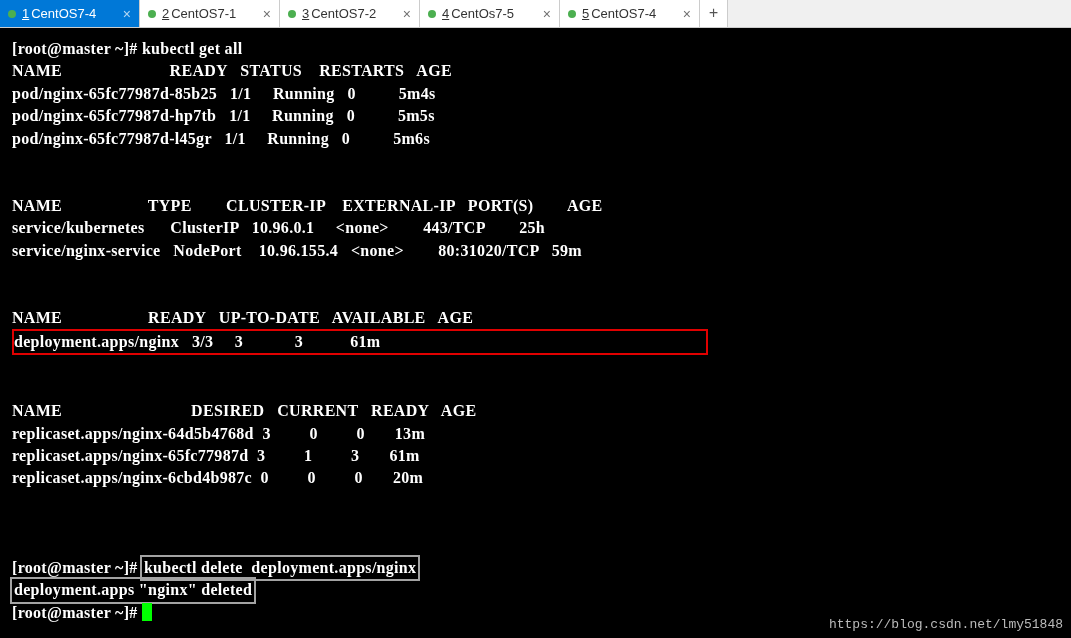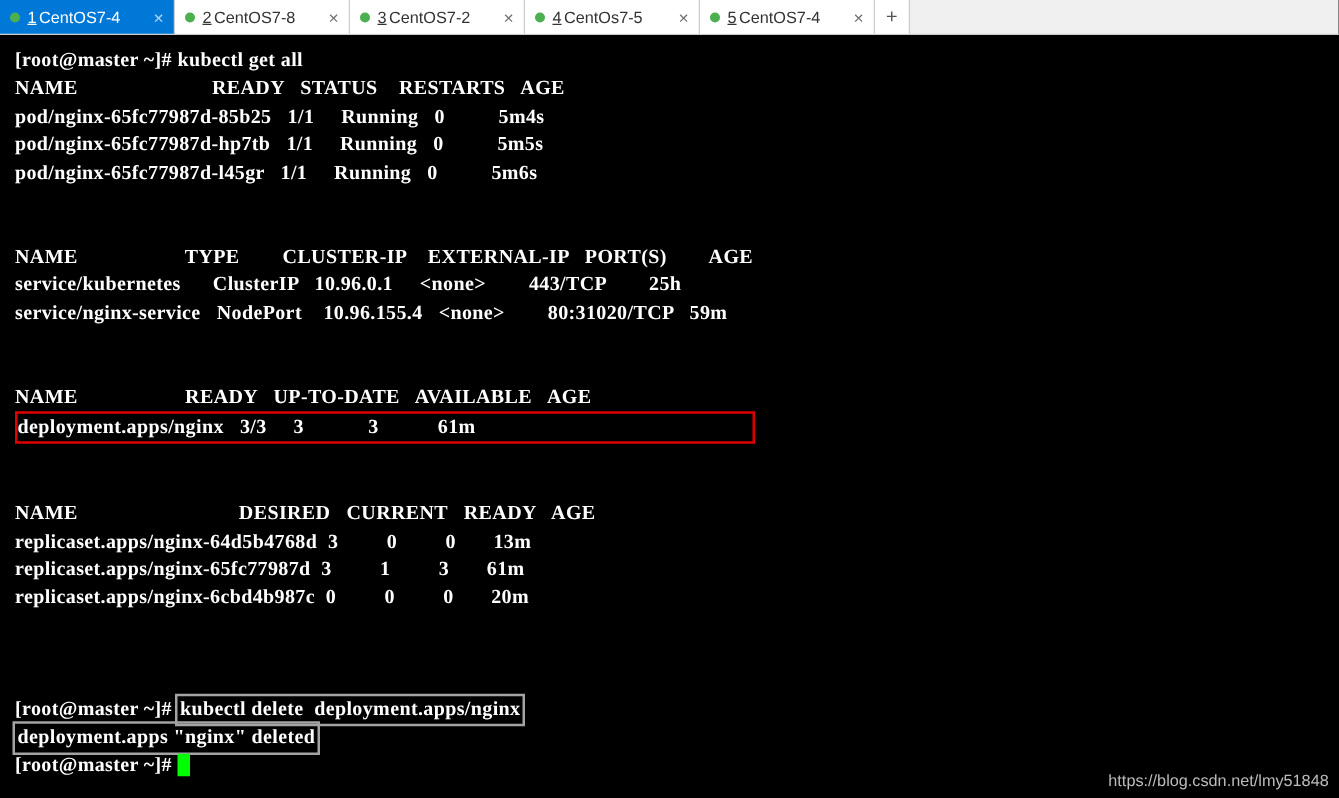--- a/index.html
+++ b/index.html
@@ -89,43 +89,43 @@
   width: 10px;
   height: 18px;
   background: #00ff00;
   vertical-align: text-bottom;
 }
 .watermark {
   position: absolute;
   right: 8px;
   bottom: 6px;
   color: #bbb;
-  font-family: Liberation Sans, sans-serif;
+  font-family: Liberation Mono, monospace;
   font-size: 13px;
 }
 .deploy-row {
   border: 2px solid #e00000;
   display: block;
-  width: 592px;
+  width: 696px;
 }
 </style>
 </head>
 <body>
 
 <div class="tab-bar">
   <div class="tab active">
     <span class="dot"></span>
     <span class="num">1</span>
     <span>CentOS7-4</span>
     <span class="close">×</span>
   </div>
   <div class="tab">
     <span class="dot"></span>
     <span class="num">2</span>
-    <span>CentOS7-8</span>
+    <span>CentOS7-1</span>
     <span class="close">×</span>
   </div>
   <div class="tab">
     <span class="dot"></span>
     <span class="num">3</span>
     <span>CentOS7-2</span>
     <span class="close">×</span>
   </div>
   <div class="tab">
     <span class="dot"></span>

